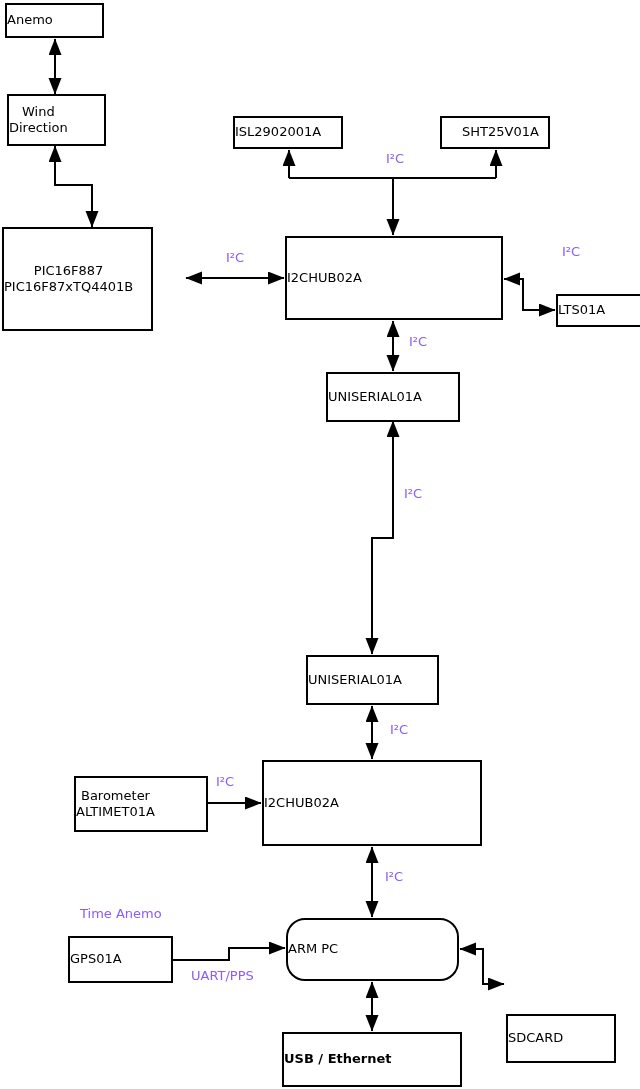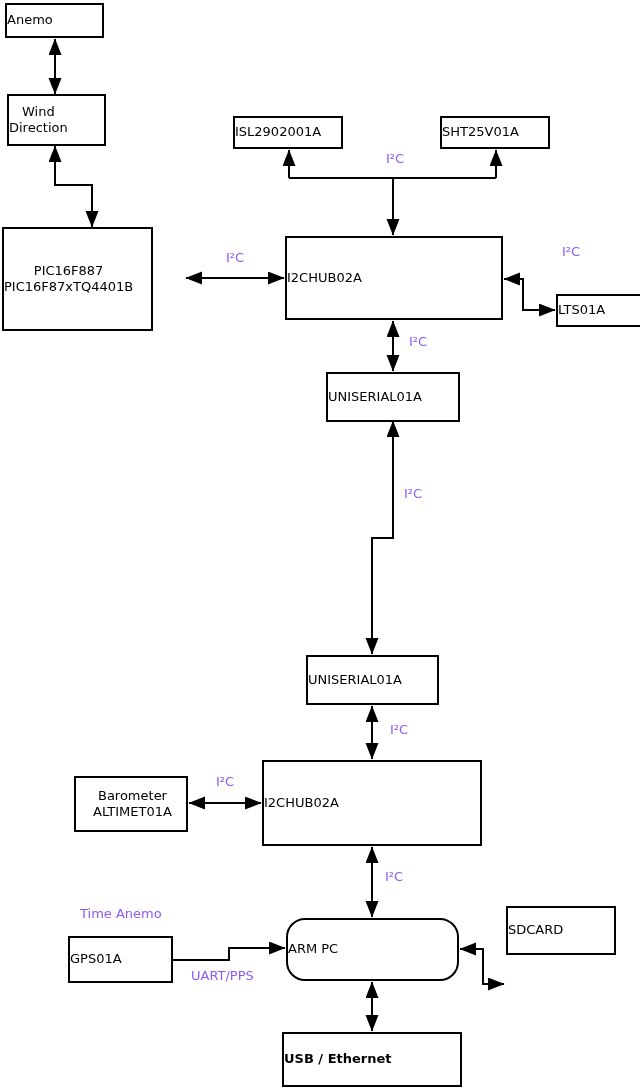--- a/index.html
+++ b/index.html
@@ -88,21 +88,21 @@
 
   <div class="node" style="left:2px; top:227px; width:151px; height:104px;">
     <span class="node-label">PIC16F887
 PIC16F87xTQ4401B</span>
   </div>
 
   <div class="node" style="left:233px; top:116px; width:110px; height:33px;">
     <span class="node-label">ISL2902001A</span>
   </div>
 
-  <div class="node" style="left:440px; top:116px; width:110px; height:33px;">
+  <div class="node" style="left:440px; top:116px; width:110px; height:33px;padding-left:20px;">
     <span class="node-label">SHT25V01A</span>
   </div>
 
   <div class="node" style="left:285px; top:236px; width:218px; height:84px;">
     <span class="node-label">I2CHUB02A</span>
   </div>
 
   <div class="node" style="left:556px; top:294px; width:101px; height:33px;">
     <span class="node-label">LTS01A</span>
   </div>
@@ -112,34 +112,34 @@
   </div>
 
   <div class="node" style="left:306px; top:655px; width:133px; height:50px;">
     <span class="node-label">UNISERIAL01A</span>
   </div>
 
   <div class="node" style="left:262px; top:760px; width:220px; height:86px;">
     <span class="node-label">I2CHUB02A</span>
   </div>
 
-  <div class="node" style="left:74px; top:776px; width:114px; height:56px;padding-left:17px;">
+  <div class="node" style="left:74px; top:776px; width:134px; height:56px;">
     <span class="node-label">Barometer
 ALTIMET01A</span>
   </div>
 
   <div class="node" style="left:286px; top:918px; width:173px; height:63px;border-radius:19px;">
     <span class="node-label">ARM PC</span>
   </div>
 
   <div class="node" style="left:68px; top:936px; width:105px; height:47px;">
     <span class="node-label">GPS01A</span>
   </div>
 
-  <div class="node" style="left:506px; top:906px; width:110px; height:49px;">
+  <div class="node" style="left:506px; top:1014px; width:110px; height:49px;">
     <span class="node-label">SDCARD</span>
   </div>
 
   <div class="node" style="left:282px; top:1032px; width:180px; height:55px;font-weight:bold;">
     <span class="node-label">USB / Ethernet</span>
   </div>
 
   <div class="edge-label" style="left:386px; top:152px;">I²C</div>
   <div class="edge-label" style="left:226px; top:251px;">I²C</div>
   <div class="edge-label" style="left:562px; top:245px;">I²C</div>

